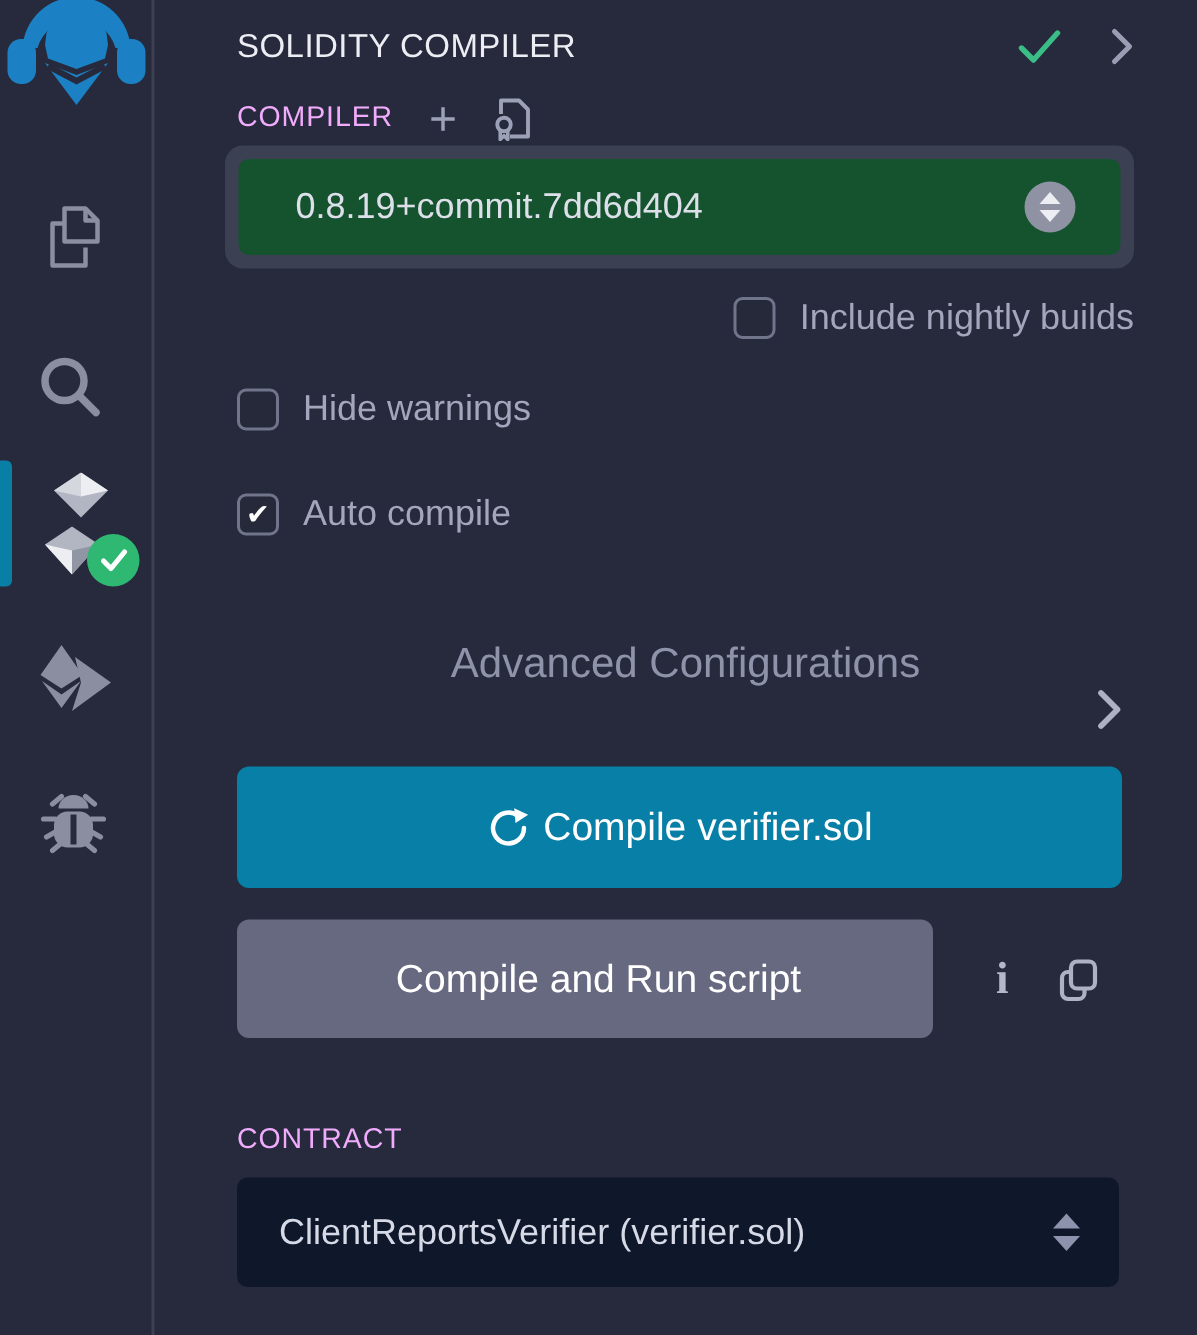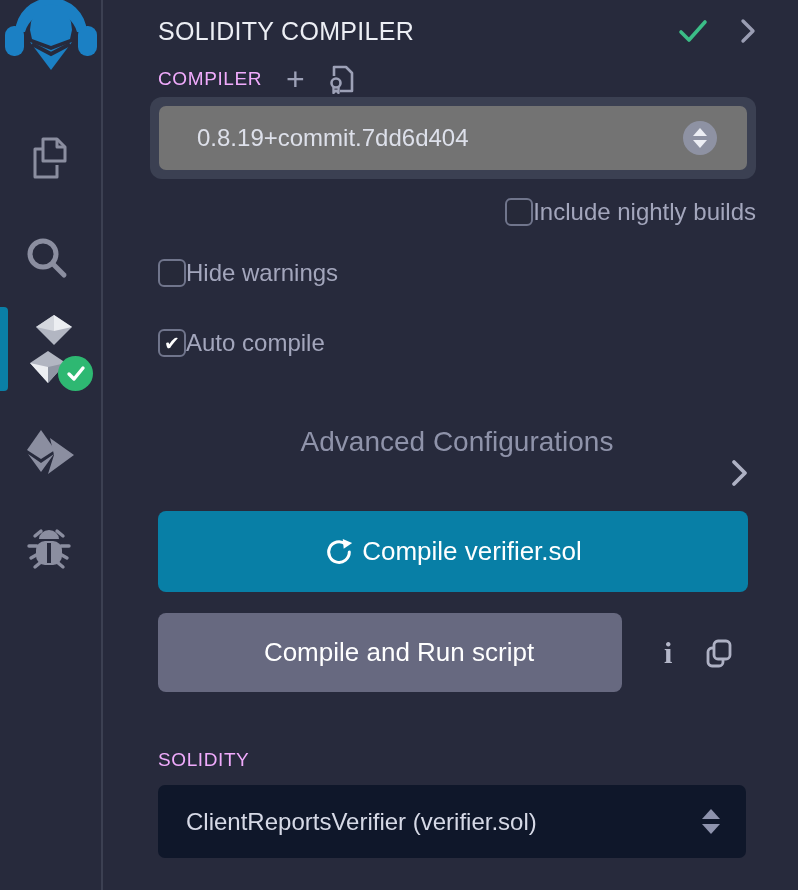--- a/index.html
+++ b/index.html
@@ -33,51 +33,51 @@
     position: absolute; right: 10px; bottom: 2px;
     width: 35px; height: 35px; border-radius: 50%;
     background: #2eb872; display: flex; align-items: center; justify-content: center;
   }
 
   
   .panel { flex: 1; padding: 0 50px 0 55px; position: relative; }
 
   .header-row { display: flex; align-items: center; padding-top: 14px; height: 48px; }
   .panel-title {
-    font-size: 25px; font-weight: 500; letter-spacing: 0.3px; color: #eceef4;
+    font-size: 22px; font-weight: 500; letter-spacing: 0.3px; color: #eceef4;
   }
   .header-icons { margin-left: auto; display: flex; align-items: center; gap: 32px; }
   .hicon { display: flex; align-items: center; justify-content: center; cursor: pointer; }
 
   .label-row { margin-top: 18px; display: flex; align-items: center; gap: 24px; height: 26px; }
   .section-label {
     font-size: 19px; letter-spacing: 0.6px; color: #f0abfc; font-weight: 500;
   }
   .plus-icon { font-size: 32px; font-weight: 300; color: #9da1b7; line-height: 26px; cursor: pointer; }
   .license-icon { cursor: pointer; display: flex; }
 
   .select-outer {
     margin-top: 5px; margin-left: -8px; width: 606px; height: 82px;
     background: #3b4052; border-radius: 12px; padding: 9px; cursor: pointer;
   }
   .select-inner {
     width: 100%; height: 100%;
-    background: #737373; border-radius: 7px;
+    background: #14532d; border-radius: 7px;
     display: flex; align-items: center; padding: 0 30px 0 38px;
   }
   .select-value { font-size: 24px; color: #dde0ea; }
   .spinner-badge {
     margin-left: auto; width: 34px; height: 34px; border-radius: 50%;
     background: #8e92a3; display: flex; flex-direction: column;
     align-items: center; justify-content: center; gap: 4px;
   }
   .spinner-badge .tri-up { width: 0; height: 0; border-left: 7px solid transparent; border-right: 7px solid transparent; border-bottom: 8px solid #eceef4; }
   .spinner-badge .tri-down { width: 0; height: 0; border-left: 7px solid transparent; border-right: 7px solid transparent; border-top: 8px solid #eceef4; }
 
-  .check-row { display: flex; align-items: center; gap: 0; cursor: pointer; }
+  .check-row { display: flex; align-items: center; gap: 16px; cursor: pointer; }
   .row-nightly { margin-top: 19px; justify-content: flex-end; }
   .row-auto    { margin-top: 42px; }
   .row-hide    { margin-top: 33px; }
   .checkbox {
     width: 28px; height: 28px; border-radius: 6px;
     border: 2px solid #70758c; background: #262939;
     display: flex; align-items: center; justify-content: center;
     flex: 0 0 28px;
   }
   .checkbox.checked::after {
@@ -283,21 +283,21 @@
       <span class="info-icon">i</span>
       <span class="copy-icon">
         <svg width="28" height="30" viewBox="0 0 28 30" fill="none" stroke="#aeb1c4" stroke-width="2.8" stroke-linejoin="round">
           <rect x="9" y="3" width="16" height="18" rx="4"></rect>
           <path d="M18 21 v3 a4 4 0 0 1 -4 4 h-7 a4 4 0 0 1 -4 -4 v-10 a4 4 0 0 1 4 -4 h2"></path>
         </svg>
       </span>
     </div>
 
     <div class="contract-label-row">
-      <span class="section-label">SOLIDITY</span>
+      <span class="section-label">CONTRACT</span>
     </div>
 
     <div class="contract-select">
       <span class="contract-value">ClientReportsVerifier (verifier.sol)</span>
       <span class="updown-arrows">
         <span class="tri-up"></span>
           <span class="tri-down"></span>
       </span>
     </div>
 

